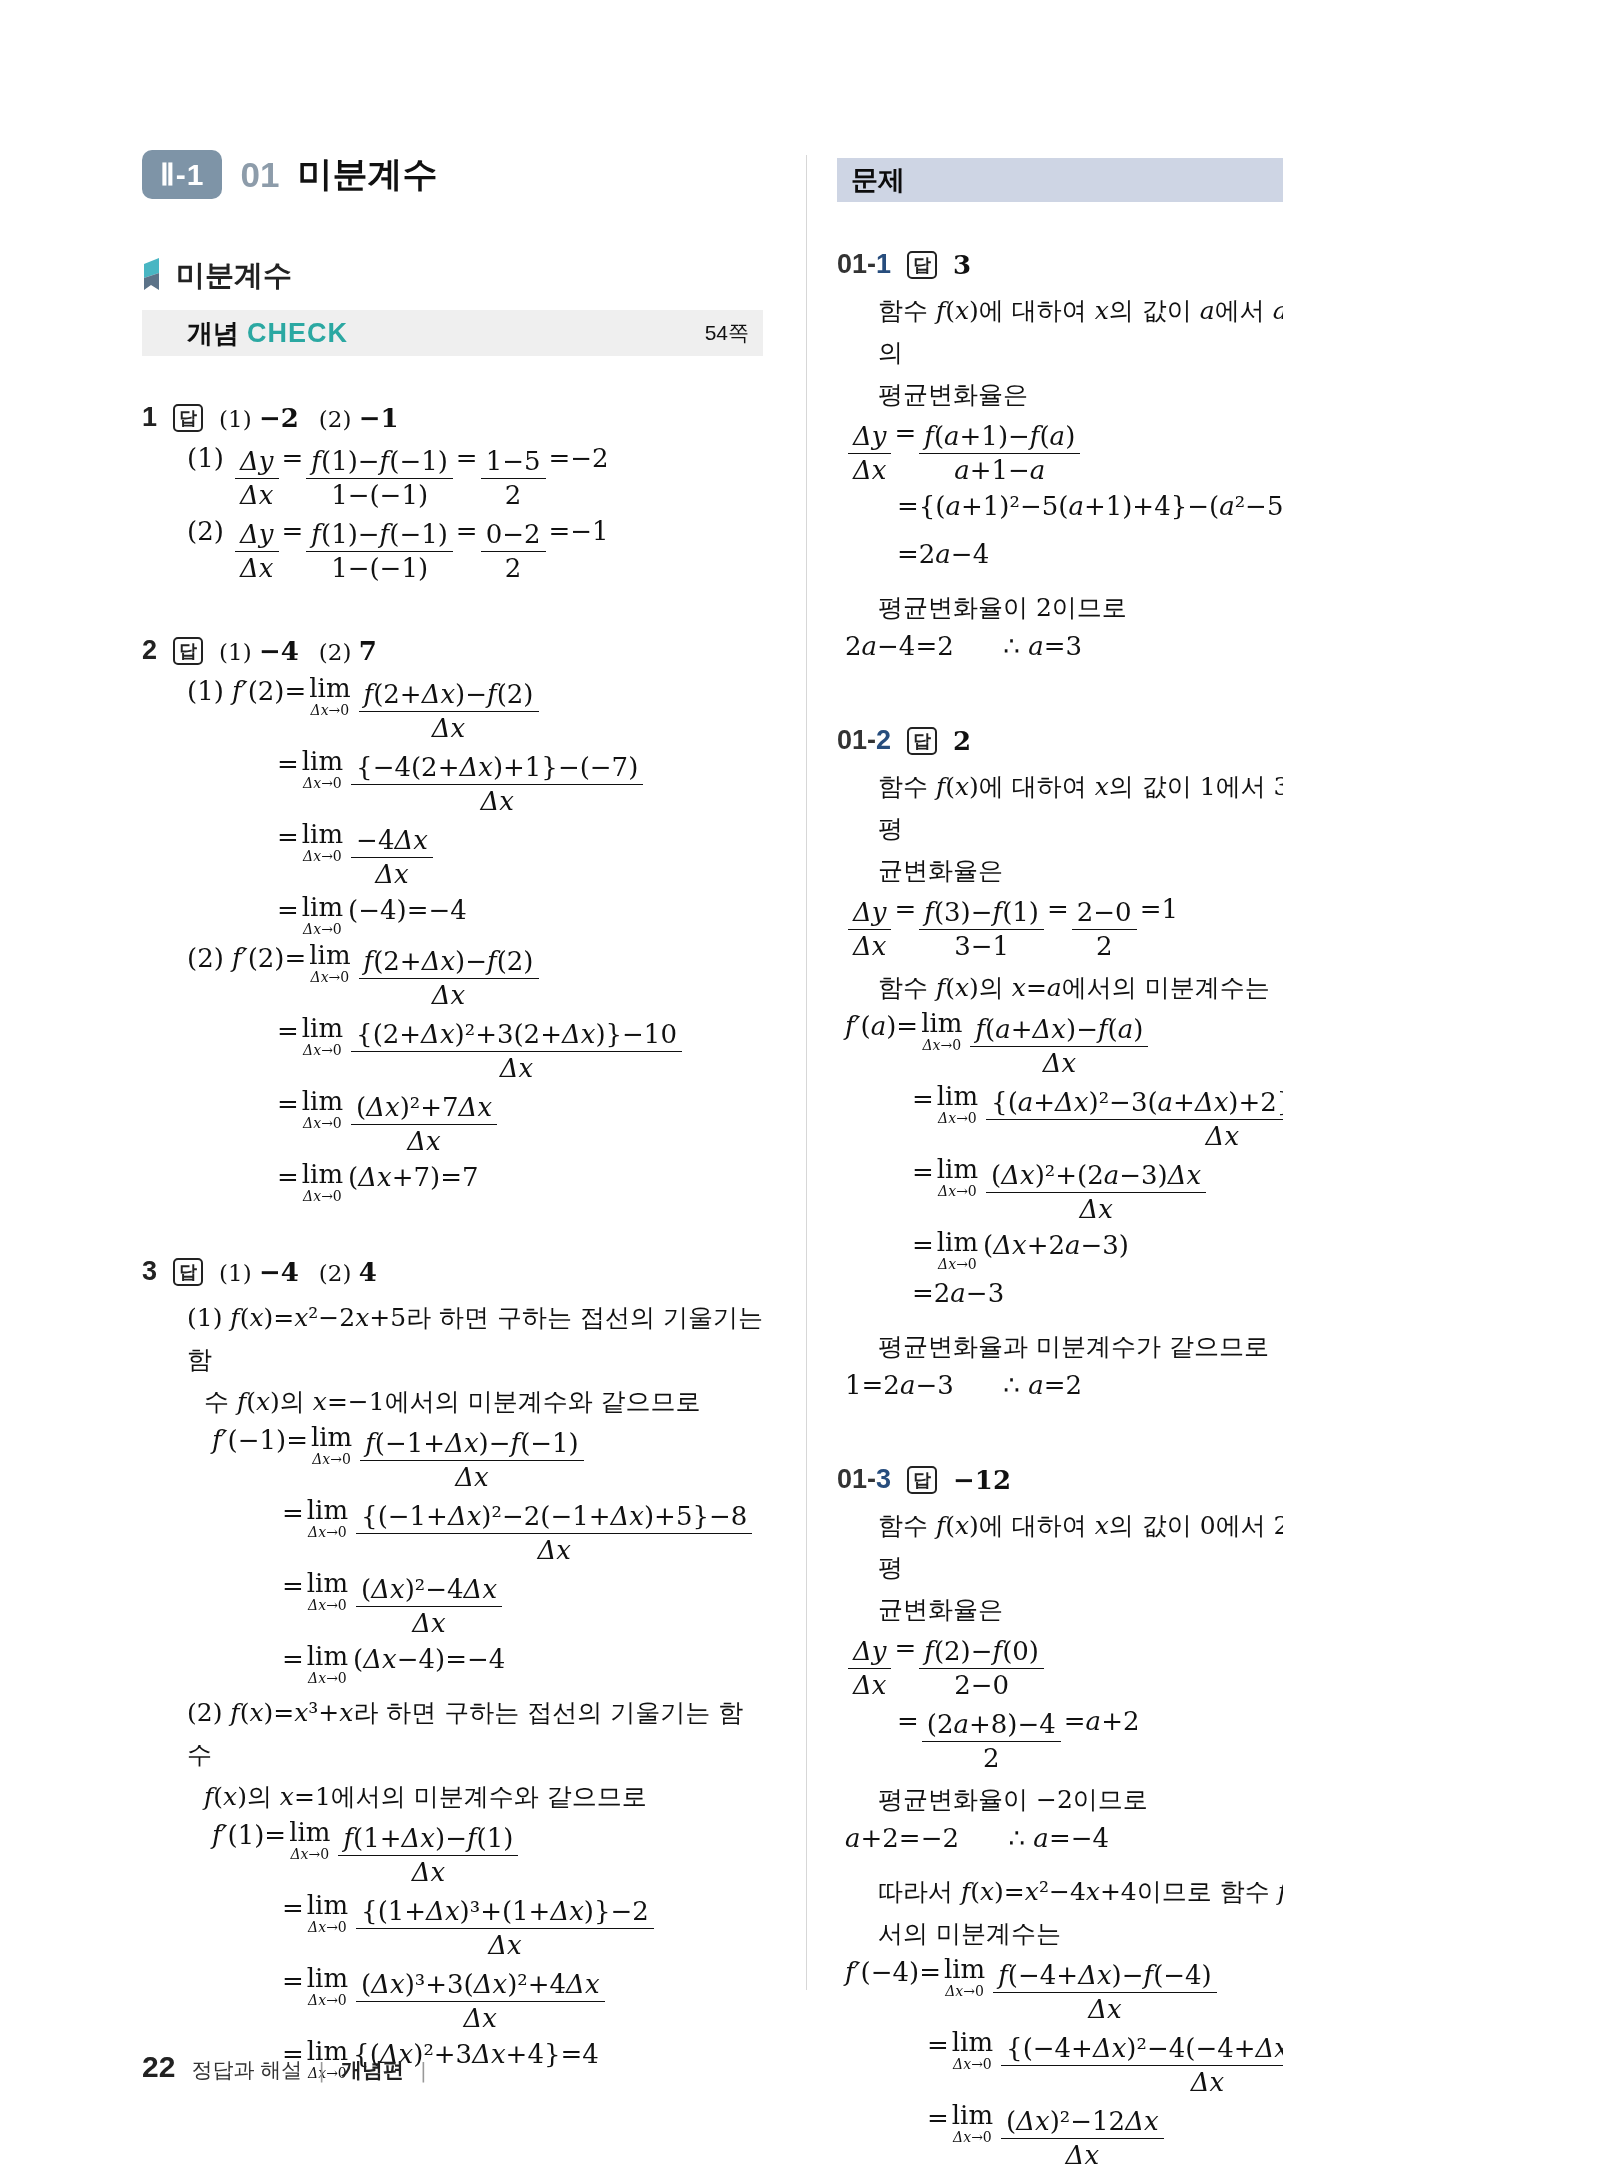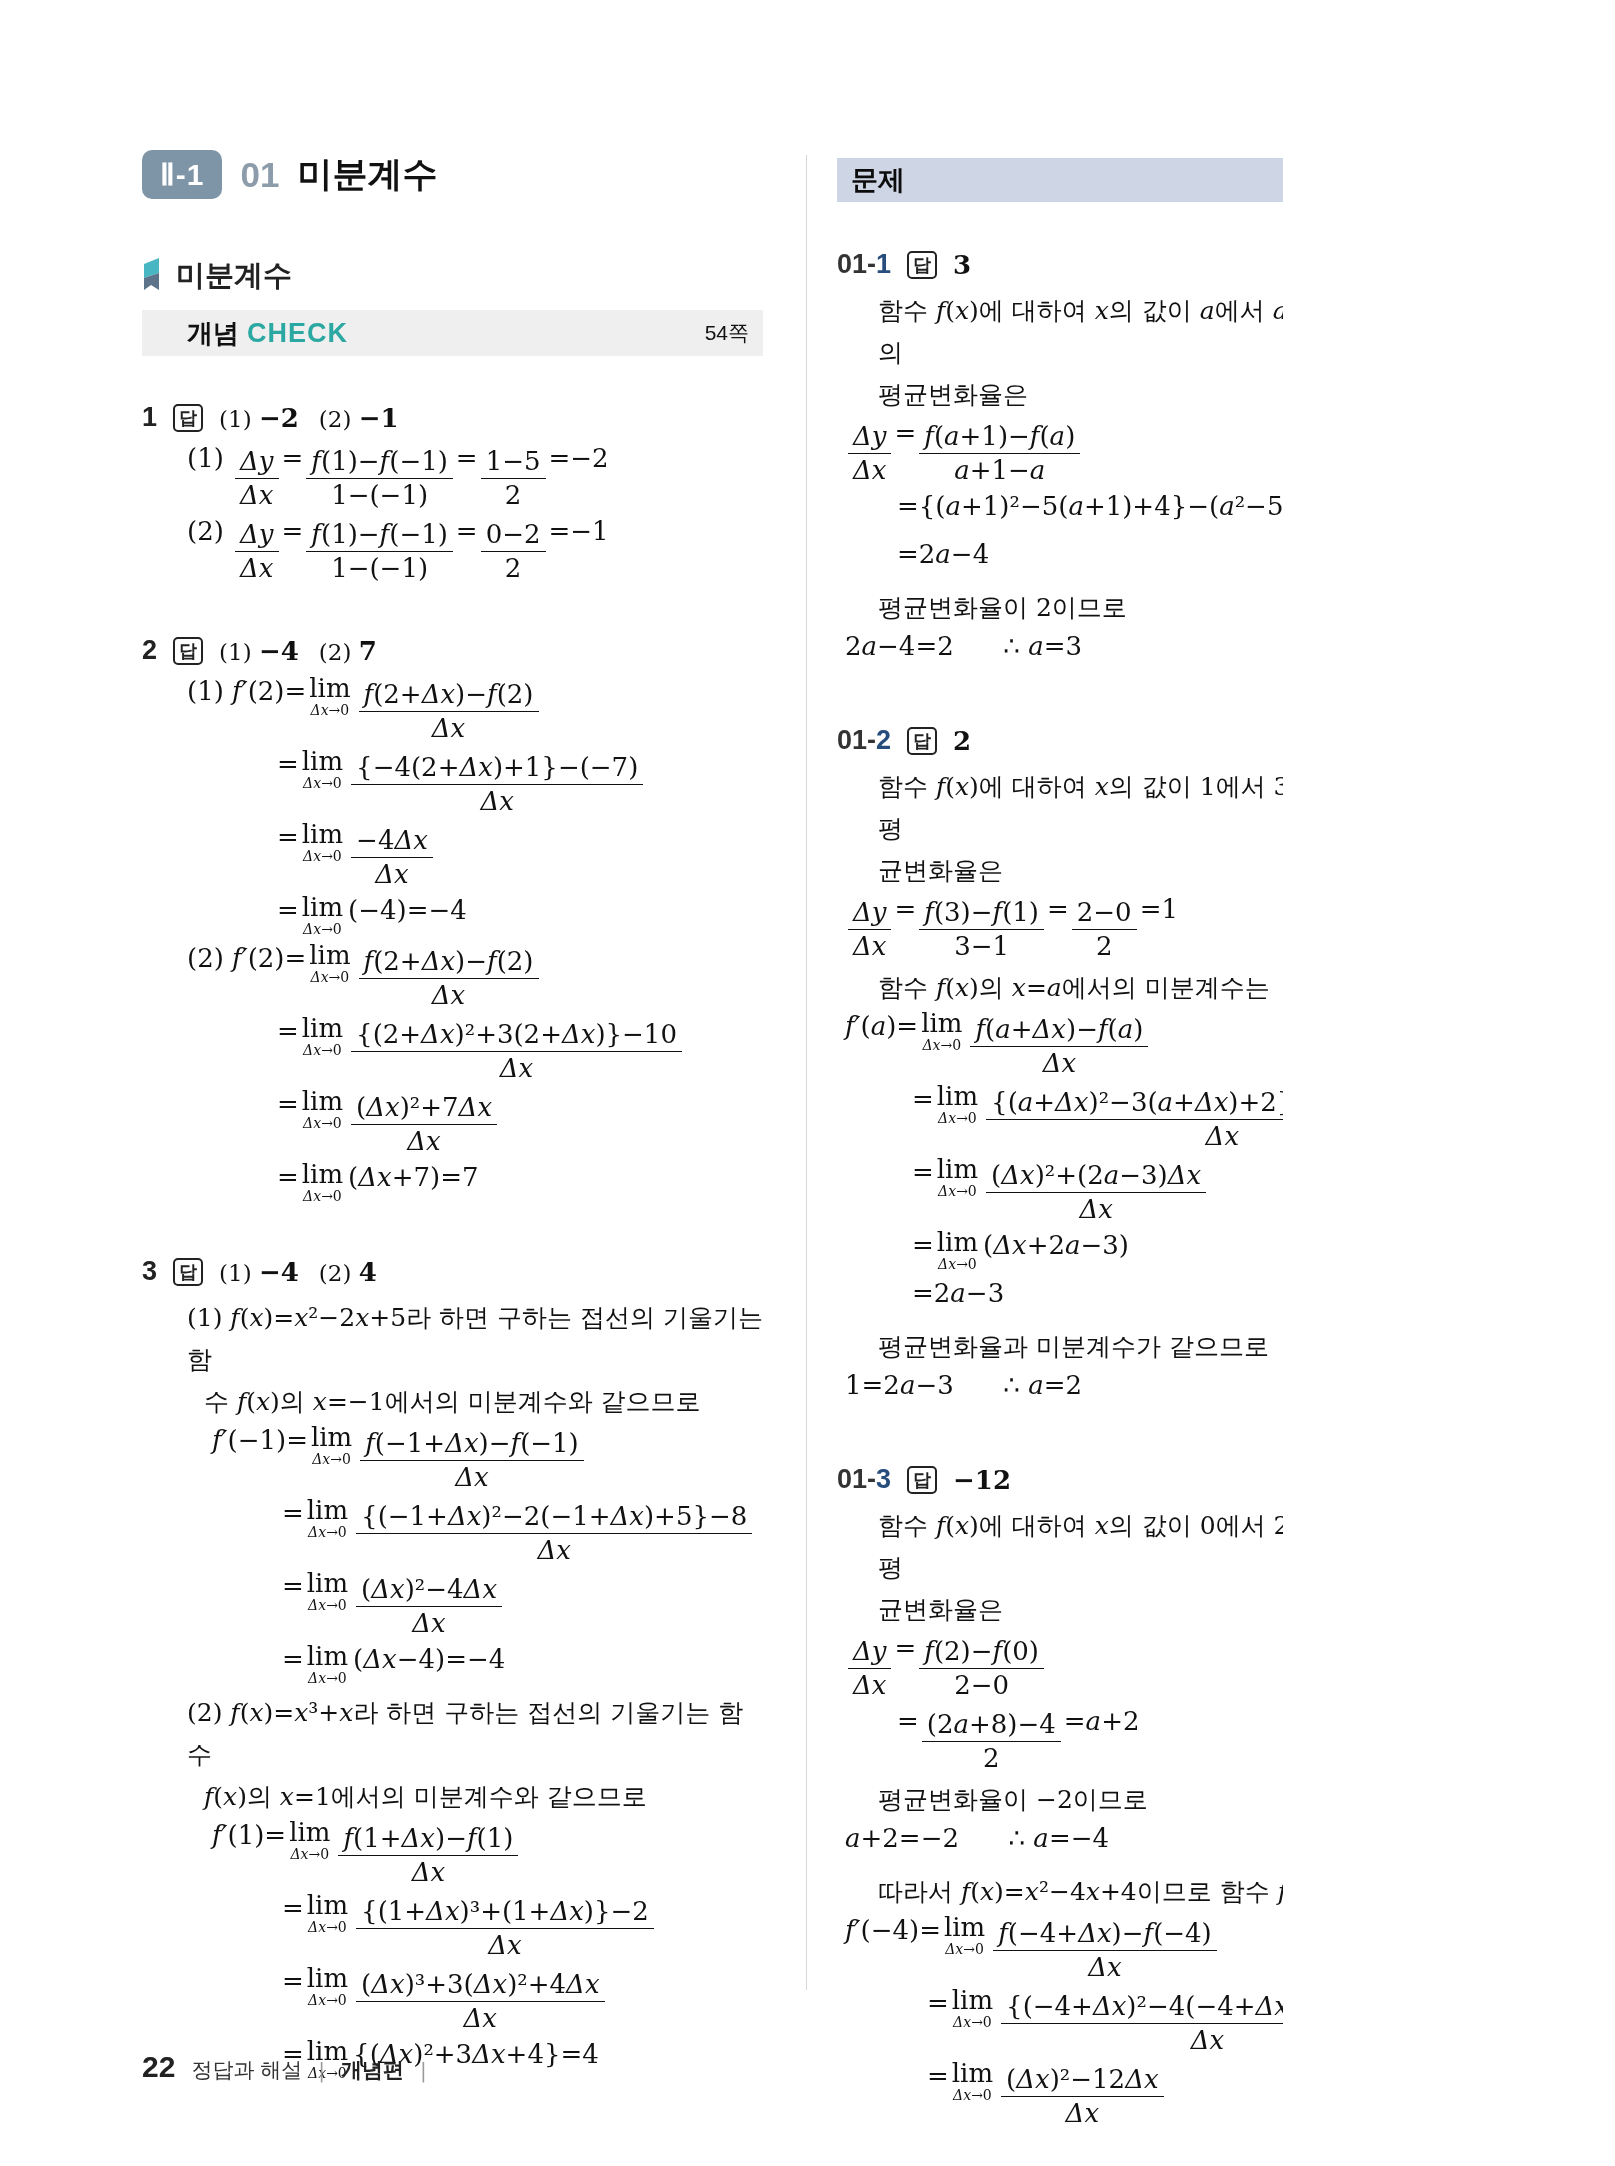--- a/index.html
+++ b/index.html
@@ -383,20 +383,21 @@
               <span>+2</span>
             </div>
             <div class="tline" style="padding-left: 41px;"><span>평균변화율이 −2이므로</span></div>
             <div class="mline" style="padding-left: 8px;">
               <span class="v">a</span>
               <span>+2=−2      ∴ </span>
               <span class="v">a</span>
               <span>=−4</span>
             </div>
             <div class="tline" style="padding-left: 41px;"><span>따라서 </span><span class="v">f</span><span>(</span><span class="v">x</span><span>)=</span><span class="v">x</span><span>²−4</span><span class="v">x</span><span>+4이므로 함수 </span><span class="v">f</span><span>(</span><span class="v">x</span><span>)의 </span><span class="v">x</span><span>=−4에</span></div>
+            <div class="tline" style="padding-left: 41px;"><span>서의 미분계수는</span></div>
             <div class="mline" style="padding-left: 8px;">
               <span class="v">f′</span>
               <span>(−4)=</span>
               <span class="lim"><span class="limt">lim</span><span class="limb"><span class="v">Δx</span><span>→0</span></span></span>
               <span class="frac"><span class="fnum"><span class="v">f</span><span>(−4+</span><span class="v">Δx</span><span>)−</span><span class="v">f</span><span>(−4)</span></span><span class="fden"><span class="v">Δx</span></span></span>
             </div>
             <div class="mline" style="padding-left: 90px;">
               <span>=</span>
               <span class="lim"><span class="limt">lim</span><span class="limb"><span class="v">Δx</span><span>→0</span></span></span>
               <span class="frac"><span class="fnum"><span>{(−4+</span><span class="v">Δx</span><span>)²−4(−4+</span><span class="v">Δx</span><span>)+4}−36</span></span><span class="fden"><span class="v">Δx</span></span></span>

